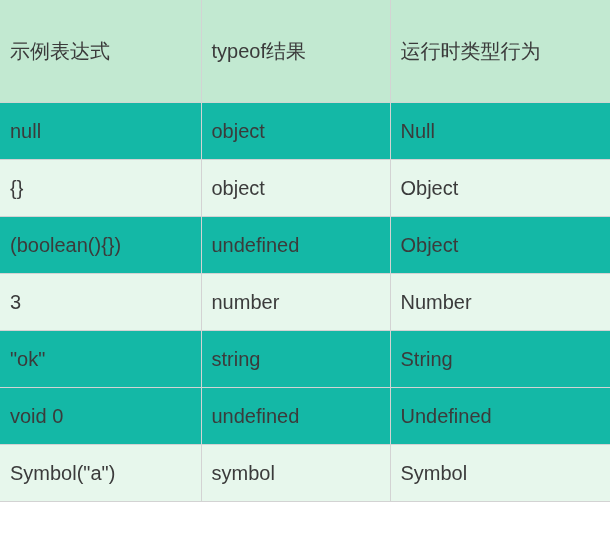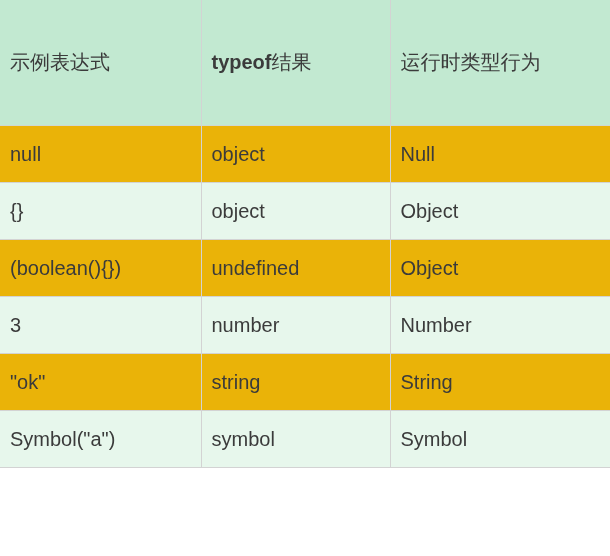--- a/index.html
+++ b/index.html
@@ -34,29 +34,29 @@
     line-height: 1.42;
     word-break: break-word;
   }
   #typeof-table th:first-child,
   #typeof-table td:first-child { border-left: none; }
   #typeof-table th:last-child,
   #typeof-table td:last-child  { border-right: none; }
 
   #typeof-table thead th {
     background: #c2e9d1;
-    height: 125px;
+    height: 102px;
     font-weight: 400;
     border-bottom-color: #cfd8d2;
     vertical-align: middle;
   }
-  #typeof-table thead th.is-bold .lead { font-weight: 700; }
+  #typeof-table thead th.is-bold .lead { font-weight: 400; }
 
   #typeof-table tbody tr { height: 57px; }
-  #typeof-table tbody tr.row-odd  td { background: #eab308; }
+  #typeof-table tbody tr.row-odd  td { background: #14b8a6; }
   #typeof-table tbody tr.row-even td { background: #e7f7ec; }
 </style>
 </head>
 <body>
 
 <table id="typeof-table">
   <colgroup>
     <col class="col-expr">
     <col class="col-type">
     <col class="col-rt">
@@ -87,19 +87,24 @@
       <tr class="row-even">
         <td>3</td>
         <td>number</td>
         <td>Number</td>
       </tr>
       <tr class="row-odd">
         <td>"ok"</td>
         <td>string</td>
         <td>String</td>
       </tr>
+      <tr class="row-odd">
+        <td>void 0</td>
+        <td>undefined</td>
+        <td>Undefined</td>
+      </tr>
       <tr class="row-even">
         <td>Symbol("a")</td>
         <td>symbol</td>
         <td>Symbol</td>
       </tr>
     </tbody>
 </table>
 
 </body></html>

